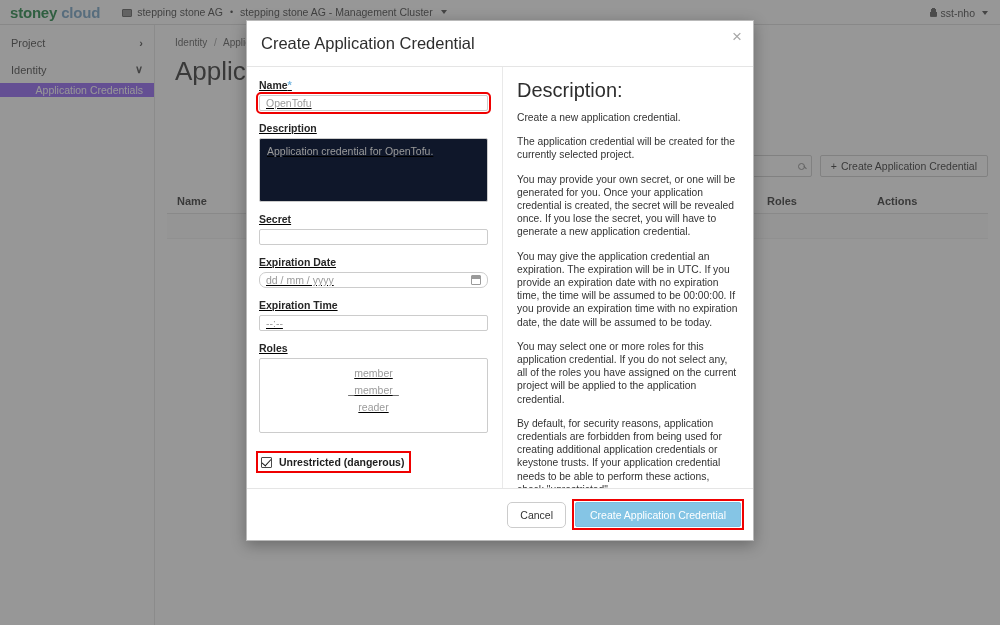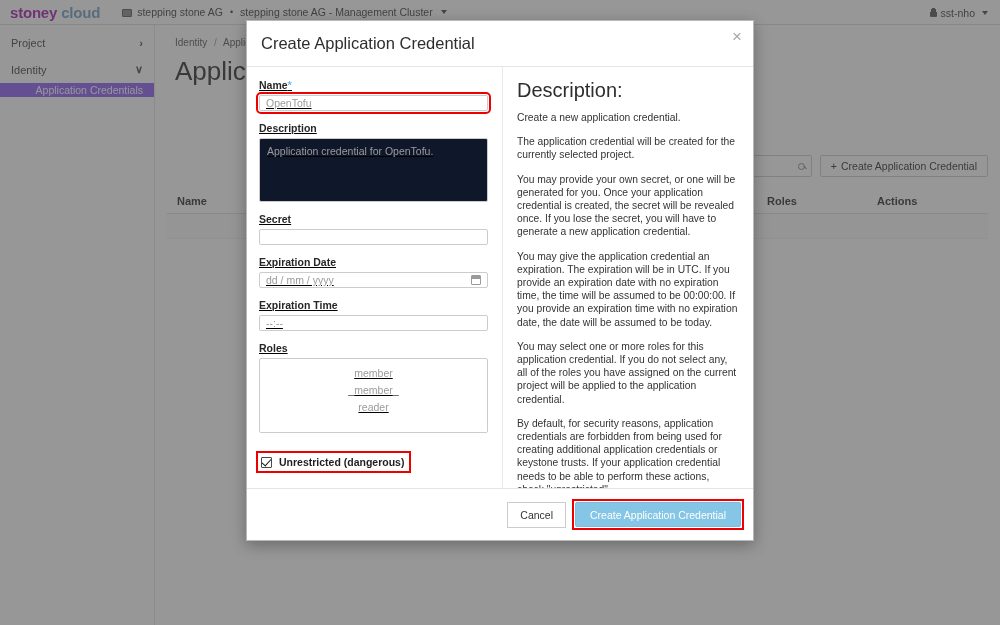--- a/index.html
+++ b/index.html
@@ -18,21 +18,21 @@
 
   .topbar {
     height: 25px;
     background: #ffffff;
     border-bottom: 1px solid #dcdcdc;
     display: flex; align-items: center;
     padding: 0 10px;
     position: relative;
   }
   .logo { font-size: 15px; font-weight: bold; letter-spacing: -0.2px; }
-  .logo .s1 { color: #a21caf; }
+  .logo .s1 { color: #15803d; }
   .logo .s2 { color: #6f9fc4; }
 
   .ctx-switch {
     margin-left: 22px;
     font-size: 10.5px;
     color: #3c3c3c;
     display: flex; align-items: center; gap: 5px;
     white-space: nowrap;
   }
   .card-icon {
@@ -201,21 +201,21 @@
     padding: 0 6px;
     display: flex; align-items: center;
   }
   .txta {
     width: 100%; height: 64px;
     border: 1px solid #ccc; border-radius: 2px;
     background: #0f172a;
     font-size: 10.5px; color: #9b9b9b;
     padding: 6px 7px;
   }
-  .inp.date { justify-content: space-between; }
+  .inp.date { justify-content: space-between; border-radius: 7px; }
   .cal-icon {
     width: 10px; height: 10px;
     border: 1.2px solid #9a9a9a; border-radius: 1px;
     position: relative;
   }
   .cal-icon::before {
     content: ""; position: absolute; left: -1.2px; right: -1.2px; top: 0px;
     height: 2.5px; background: #9a9a9a;
   }
   .list-box {
@@ -261,21 +261,21 @@
 
   .modal-foot {
     height: 52px; flex: 0 0 52px;
     border-top: 1px solid #e5e5e5;
     display: flex; align-items: center; justify-content: flex-end;
     gap: 9px;
     padding: 0 12px;
   }
   .btn-cancel {
     height: 25px; padding: 12px 12px;
-    border: 1px solid #ccc; border-radius: 0;
+    border: 1px solid #ccc; border-radius: 5px;
     background: #fff; color: #333; font-size: 10.5px;
     display: flex; align-items: center;
   }
   .btn-primary {
     height: 25px; padding: 0 14px;
     border: 1px solid #7cbde0; border-radius: 2px;
     background: #85c5e5; color: #ffffff; font-size: 10.5px;
     display: flex; align-items: center;
   }
 </style>

